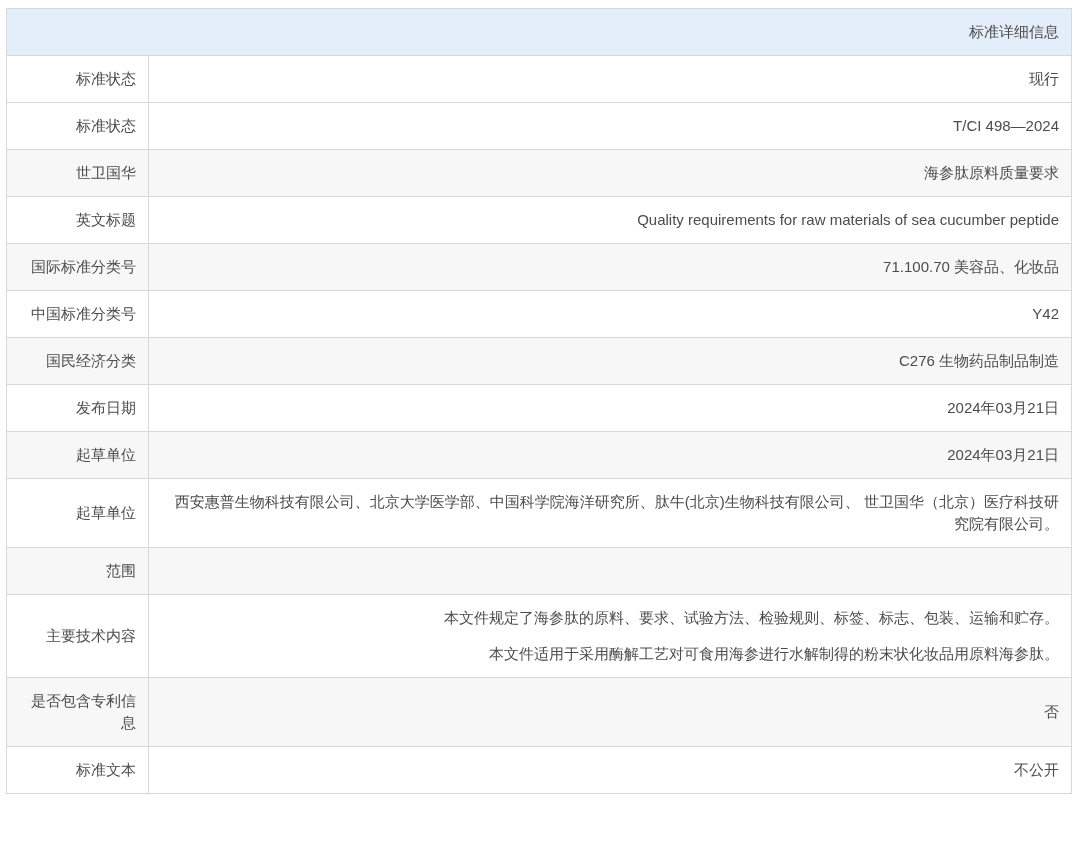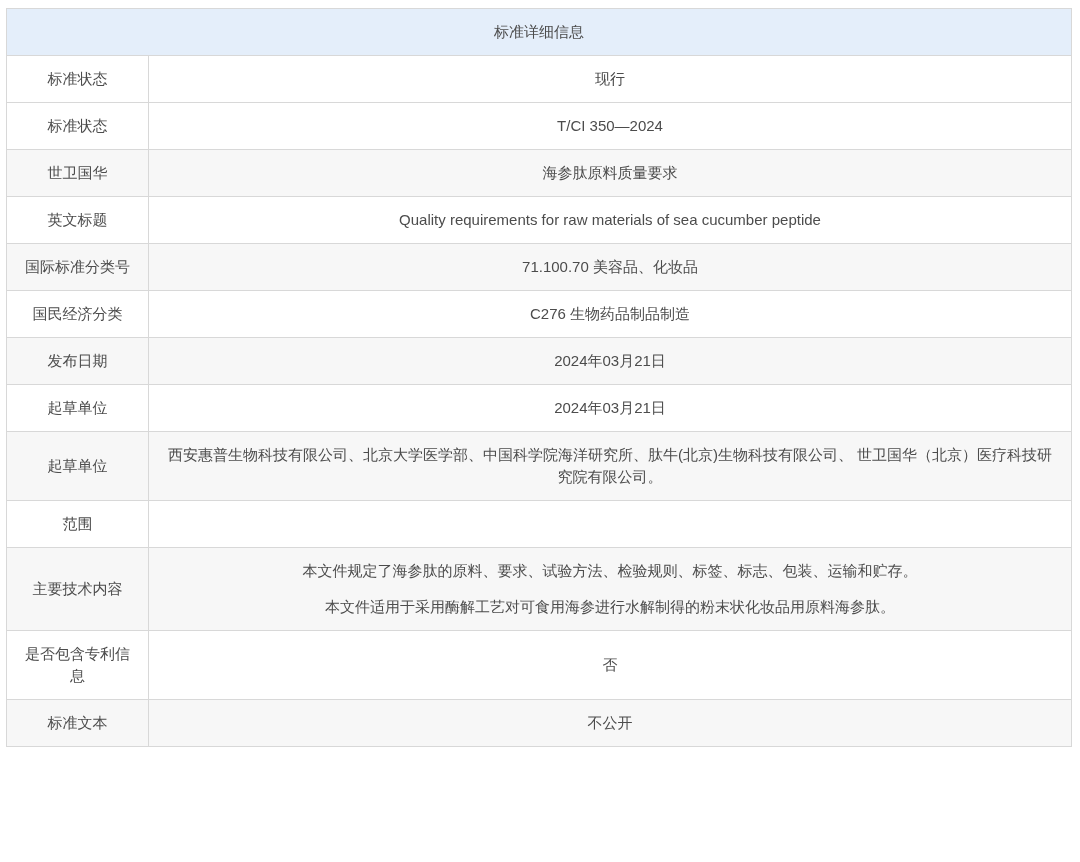--- a/index.html
+++ b/index.html
@@ -25,21 +25,21 @@
     border-collapse: collapse;
     table-layout: fixed;
   }
   table.details-table th,
   table.details-table td {
     border: 1px solid var(--border, #d8d8d8);
     font-size: 15px;
     line-height: 22px;
     padding: 12px 12px;
     color: var(--text, #4c4c4c);
-    text-align: center;
+    text-align: right;
     vertical-align: middle;
     font-weight: normal;
     word-break: break-word;
   }
   th.panel-title {
     background: var(--header-bg, #e4eefa);
     border-top: 2px solid var(--top-border, #b6c8da);
     font-weight: bold;
     color: var(--header-text, #2e2e2e);
     padding: 13px 12px;
@@ -63,33 +63,37 @@
         <th class="panel-title" colspan="2">标准详细信息</th>
       </tr>
     </thead>
     <tbody>
         <tr>
           <th class="row-label">标准状态</th>
           <td class="row-value">现行</td>
         </tr>
         <tr>
           <th class="row-label">标准状态</th>
-          <td class="row-value">T/CI 350—2024</td>
+          <td class="row-value">T/CI 498—2024</td>
         </tr>
         <tr>
           <th class="row-label">世卫国华</th>
           <td class="row-value">海参肽原料质量要求</td>
         </tr>
         <tr>
           <th class="row-label">英文标题</th>
           <td class="row-value">Quality requirements for raw materials of sea cucumber peptide</td>
         </tr>
         <tr>
           <th class="row-label">国际标准分类号</th>
           <td class="row-value">71.100.70 美容品、化妆品</td>
+        </tr>
+        <tr>
+          <th class="row-label">中国标准分类号</th>
+          <td class="row-value">Y42</td>
         </tr>
         <tr>
           <th class="row-label">国民经济分类</th>
           <td class="row-value">C276 生物药品制品制造</td>
         </tr>
         <tr>
           <th class="row-label">发布日期</th>
           <td class="row-value">2024年03月21日</td>
         </tr>
         <tr>

